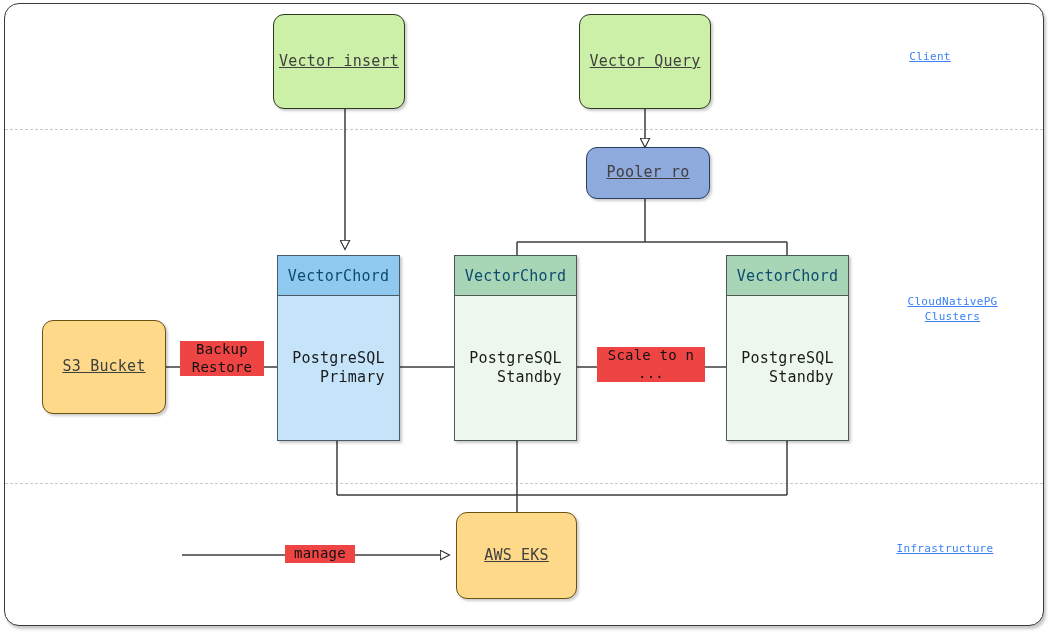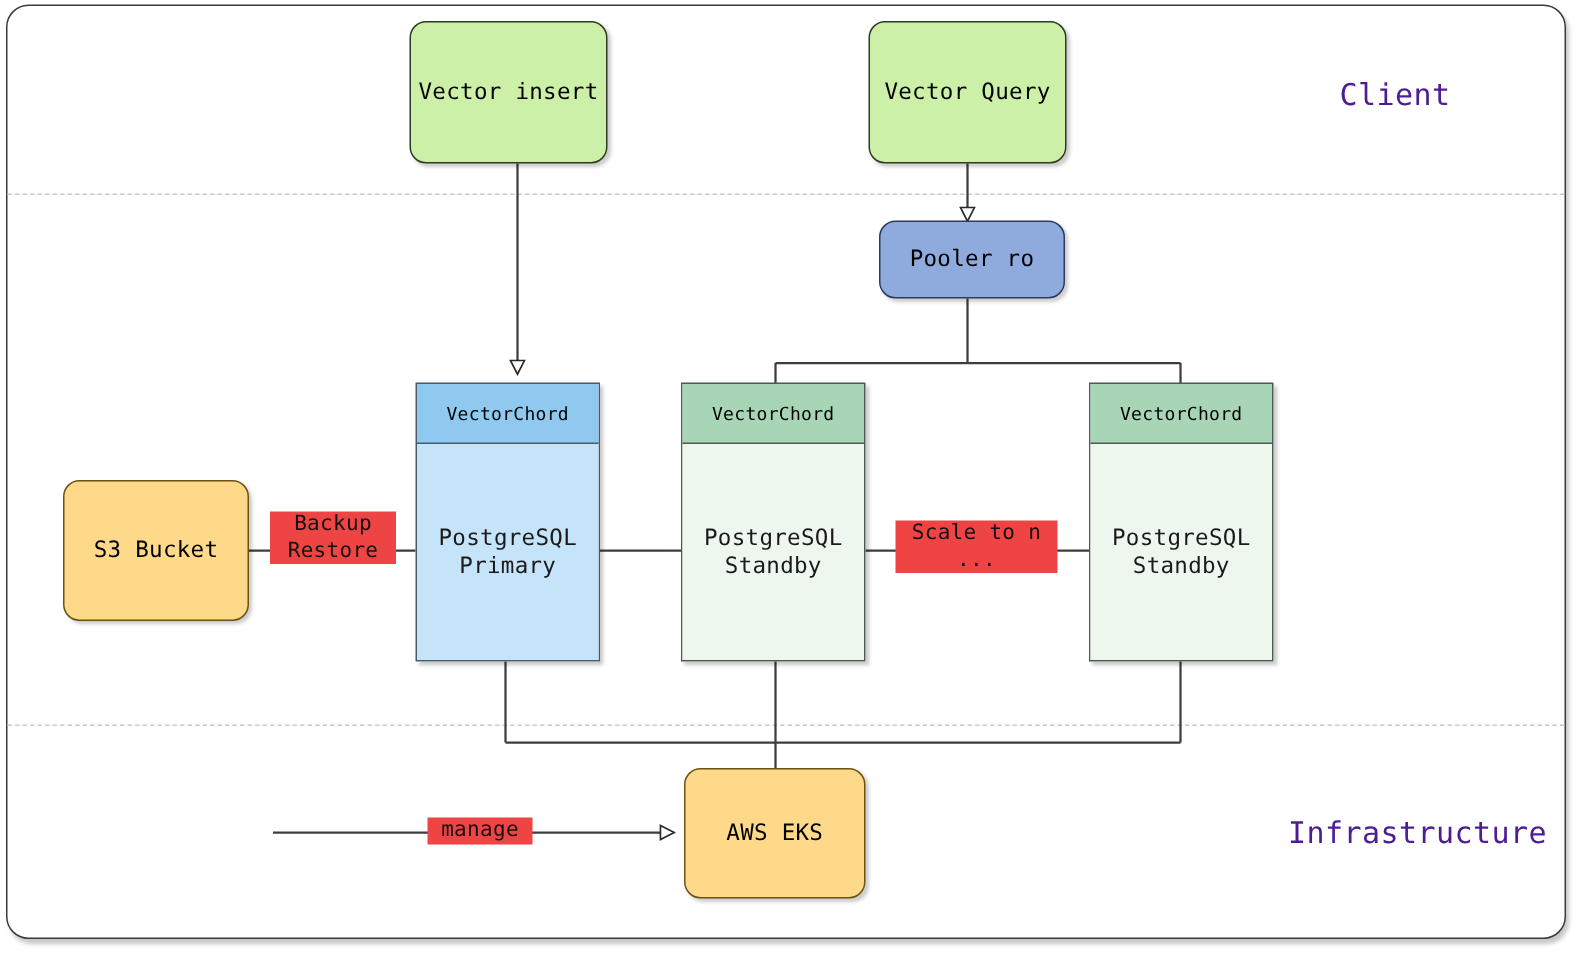--- a/index.html
+++ b/index.html
@@ -46,71 +46,73 @@
     pointer-events: none;
   }
   
   .node {
     position: absolute;
     box-sizing: border-box;
     display: flex;
     align-items: center;
     justify-content: center;
     text-align: center;
-    color: #000000;
+    color: #404040;
     font-size: 15px;
     line-height: 1.28;
     letter-spacing: 0.2px;
     white-space: pre-line;
     box-shadow: 2px 2px 2.5px rgba(0,0,0,0.20);
+    text-decoration: underline;
   }
   .node.rounded {
     border-radius: 11px;
   }
   
   .cluster {
     position: absolute;
     box-sizing: border-box;
     display: flex;
     flex-direction: column;
     box-shadow: 2px 2px 2.5px rgba(0,0,0,0.22);
   }
   .cluster-head {
     box-sizing: border-box;
     height: 40px;
     flex: 0 0 40px;
     display: flex;
     align-items: center;
     justify-content: center;
-    font-size: 12px;
-    color: #000000;
+    font-size: 15px;
+    color: #0c4a6e;
     letter-spacing: 0.2px;
   }
   .cluster-body {
     box-sizing: border-box;
     flex: 1 1 auto;
     display: flex;
     align-items: center;
     justify-content: center;
-    text-align: center;
+    text-align: right;
     font-size: 15px;
     line-height: 1.3;
     color: #1a1a1a;
     white-space: pre-line;
     letter-spacing: 0.2px;
   }
   
   .lane-title {
     position: absolute;
-    font-size: 20px;
+    font-size: 11px;
     line-height: 1.35;
-    color: #4c1d95;
+    color: #3b82f6;
     text-align: center;
     white-space: pre-line;
     letter-spacing: 0.3px;
+    text-decoration: underline;
   }
   
   .edge-label {
     position: absolute;
     font-size: 14px;
     line-height: 1.25;
     color: #111111;
     text-align: center;
     white-space: pre-line;
     background: #ef4444;
@@ -191,20 +193,22 @@
     <div class="cluster-body" style="background:#eef7ee;">PostgreSQL
 Standby</div>
   </div>
 
   <div class="edge-label" style="left:180px; top:341px; width:84px;">Backup
 Restore</div>
 
   <div class="edge-label" style="left:597px; top:347px; width:108px;">Scale to n
 ...</div>
 
+  <div class="lane-title" style="left:855px; top:295px; width:195px;">CloudNativePG
+Clusters</div>
 
 
   <div class="node rounded" style="left:456px; top:512px; width:121px; height:87px;
               background:#ffd98a; border:1.5px solid #6b5312;">AWS EKS</div>
 
   <div class="edge-label" style="left:285px; top:545px; width:70px;">manage</div>
 
   <div class="lane-title" style="left:845px; top:542px; width:200px;">Infrastructure</div>
 
 </div>

